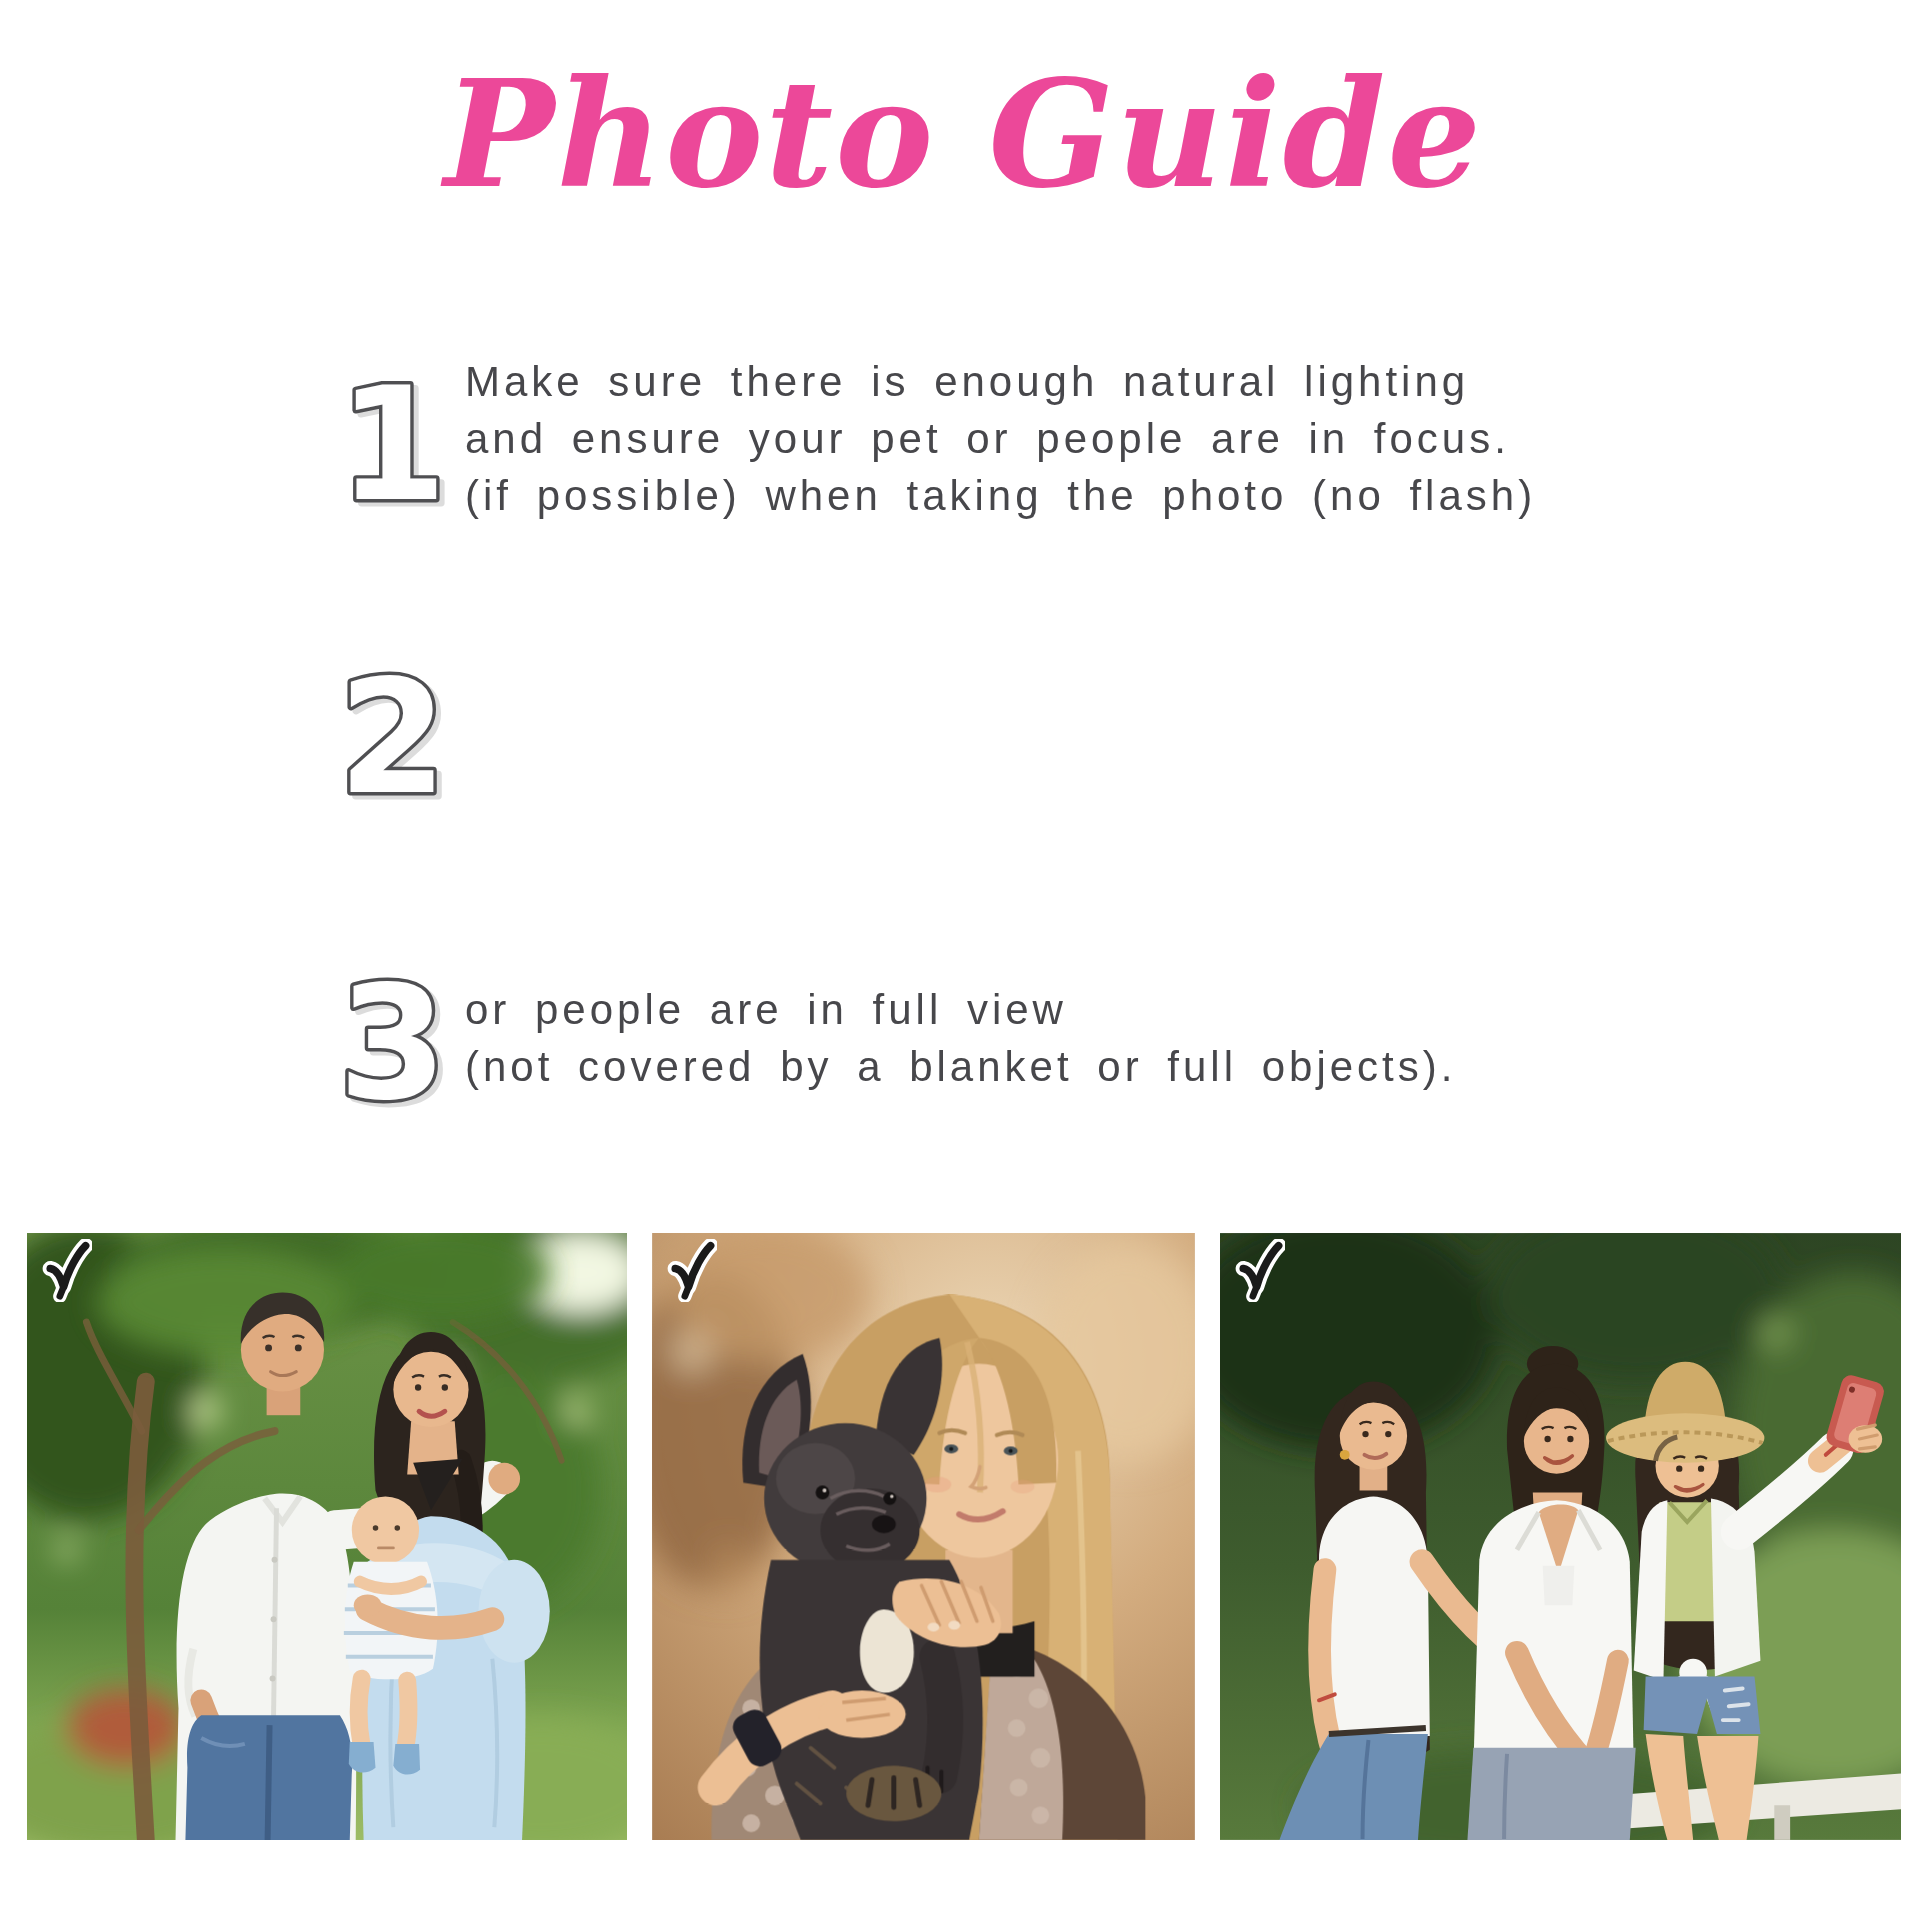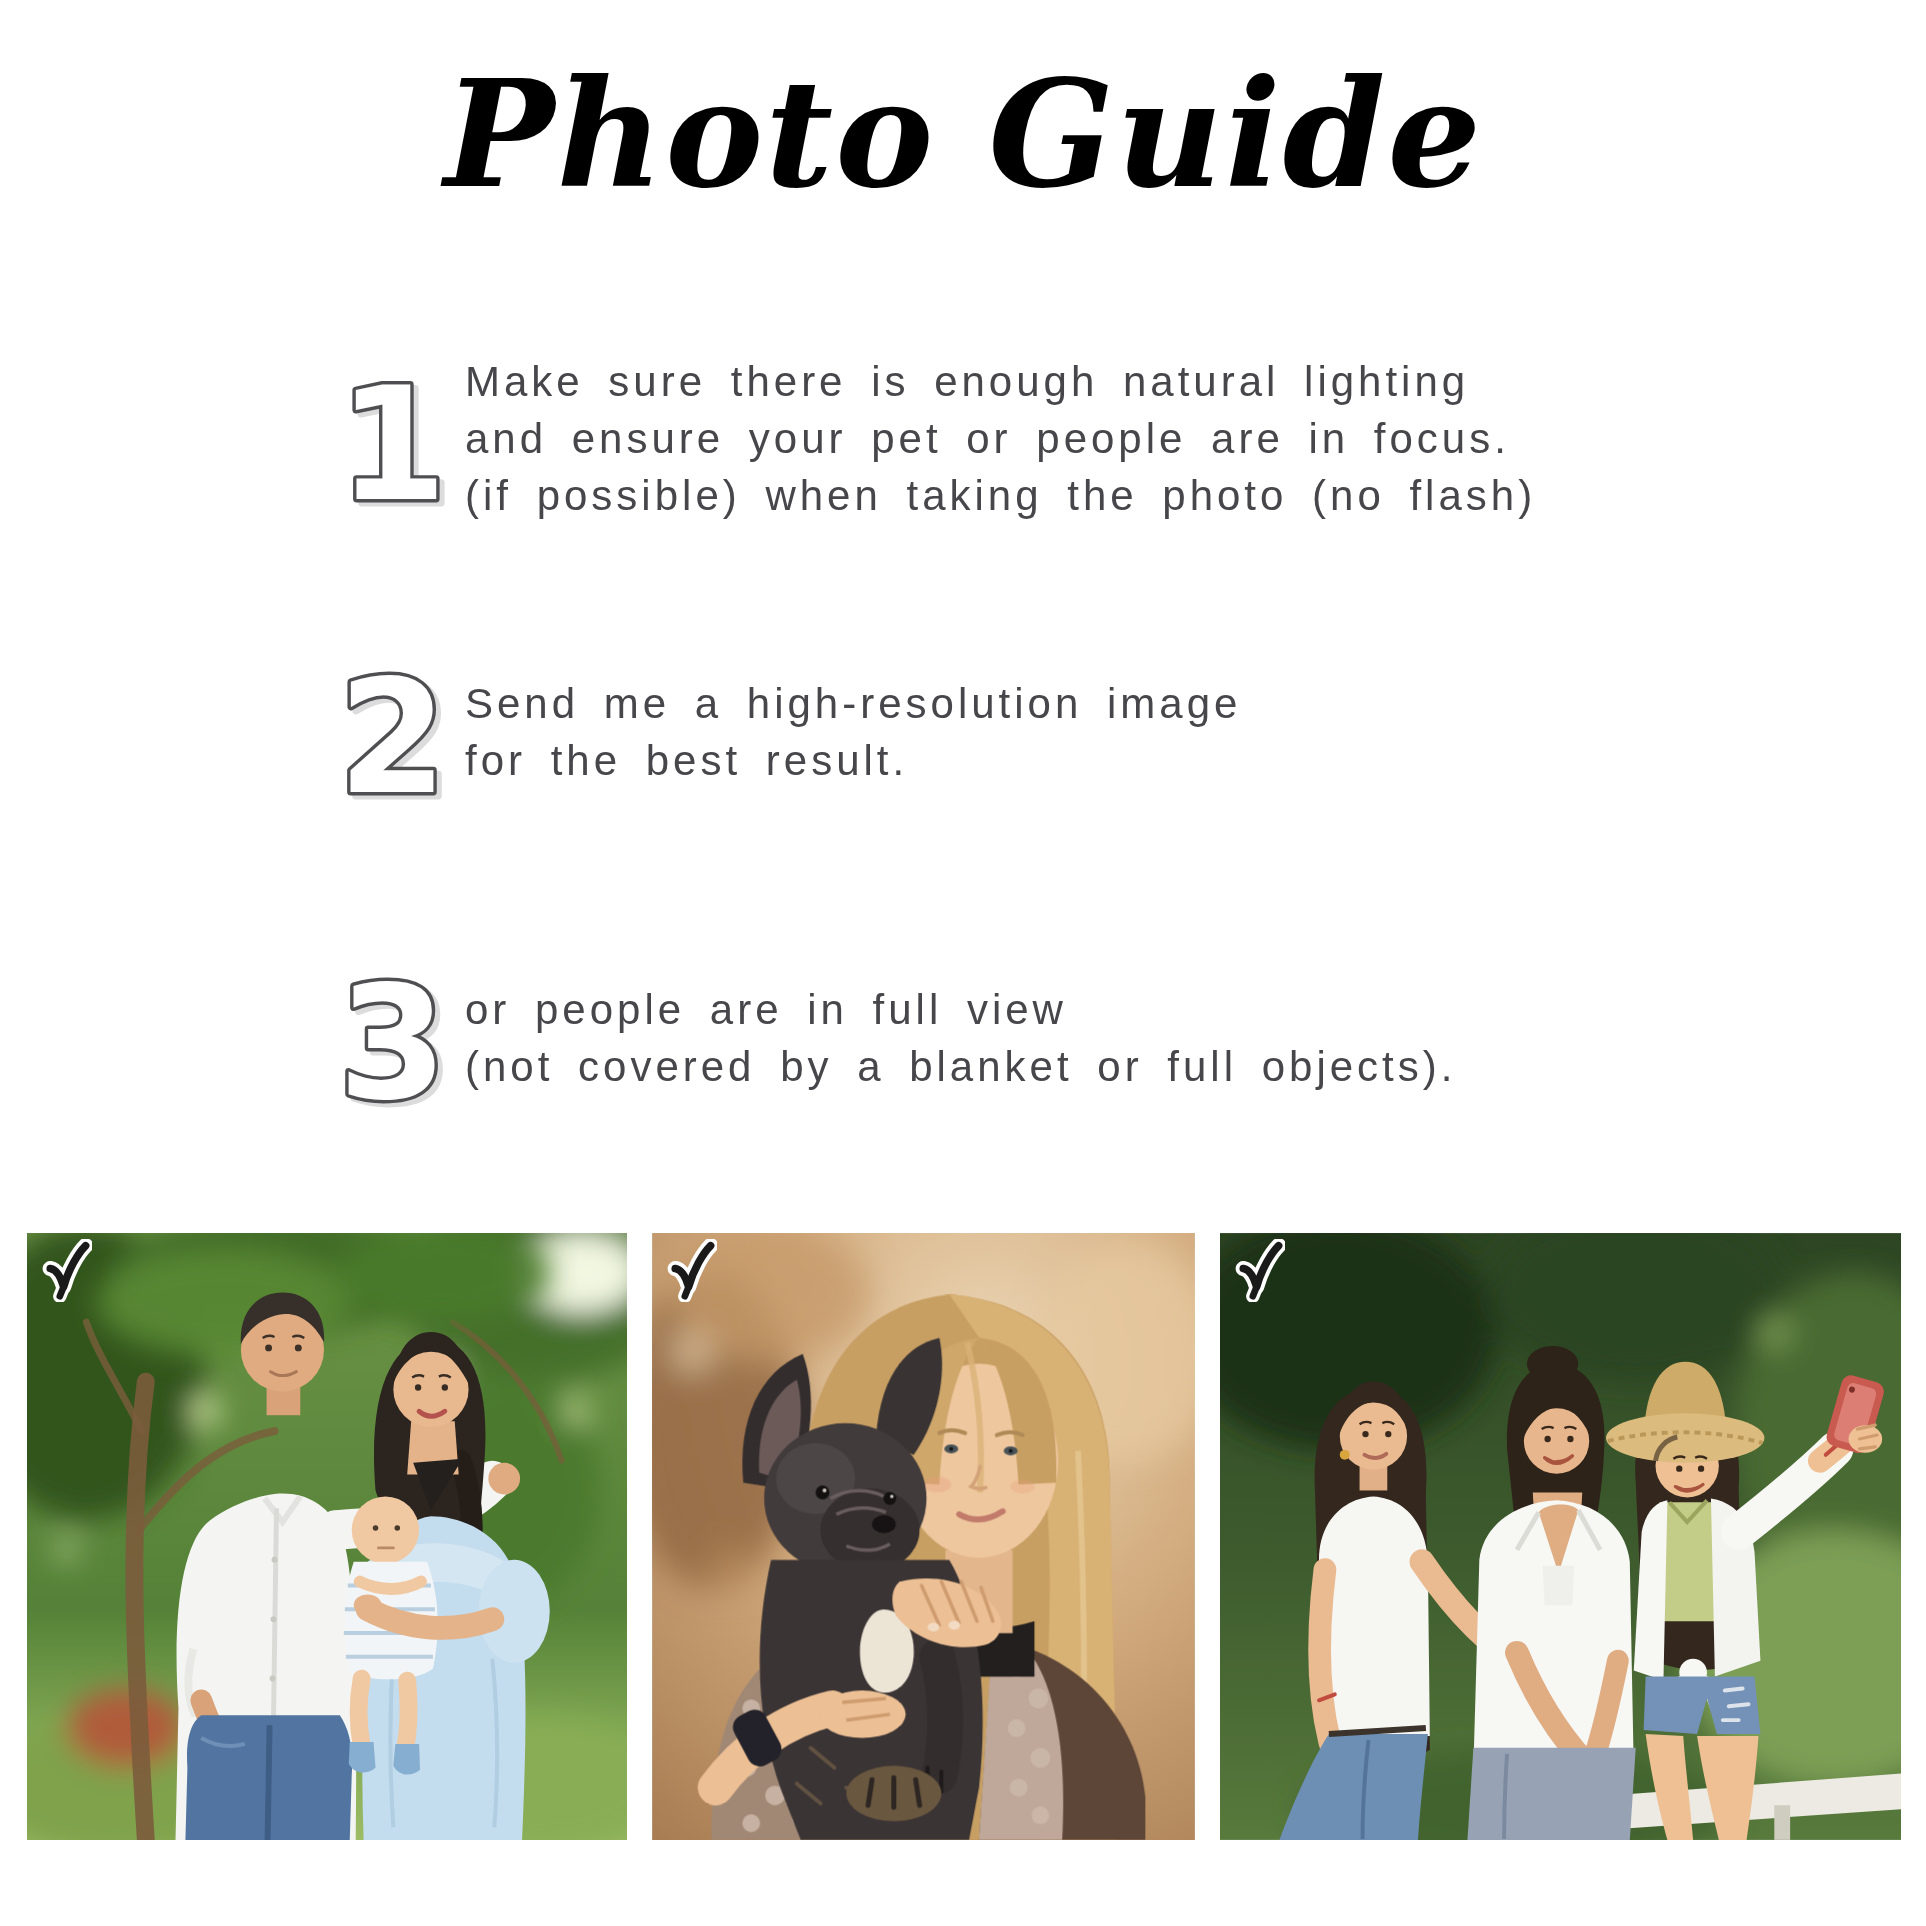--- a/index.html
+++ b/index.html
@@ -6,21 +6,21 @@
   .canvas {
     position:relative; width:1927px; height:1927px;
     background:#ffffff; overflow:hidden;
     font-family:"Liberation Sans", sans-serif;
   }
   
   .title {
     position:absolute; top:61px; left:0; width:100%;
     margin:0; text-align:center;
     font-family:"DejaVu Serif", serif; font-style:italic; font-weight:700;
-    font-size:147px; line-height:1; letter-spacing:2px; color:#000000;
+    font-size:147px; line-height:1; letter-spacing:2px; color:#ec4899;
   }
   
   .step { position:absolute; left:327px; display:flex; align-items:center; }
   .step-1 { top:351px; }
   .step-2 { top:648px; }
   .step-3 { top:954px; }
   .num-box { flex:0 0 auto; overflow:visible;
     filter:drop-shadow(5px 4px 0 rgba(130,130,130,0.28)); }
   .num-text {
     font-family:"DejaVu Sans", sans-serif; font-weight:bold; font-size:158px;
@@ -57,24 +57,20 @@
       <p>Make sure there is enough natural lighting</p>
       <p>and ensure your pet or people are in focus.</p>
       <p>(if possible) when taking the photo (no flash)</p>
     </div>
   </section>
 
   <section class="step step-2">
     <svg class="num-box" width="134" height="168" viewBox="0 0 135 170">
       <text class="num-text" x="66" y="146" text-anchor="middle">2</text>
     </svg>
-    <div class="step-text">
-      <p>Send me a high-resolution image</p>
-      <p>for the best result.</p>
-    </div>
   </section>
 
   <section class="step step-3">
     <svg class="num-box" width="134" height="168" viewBox="0 0 135 170">
       <text class="num-text" x="66" y="146" text-anchor="middle">3</text>
     </svg>
     <div class="step-text">
       <p>or people are in full view</p>
       <p>(not covered by a blanket or full objects).</p>
     </div>

